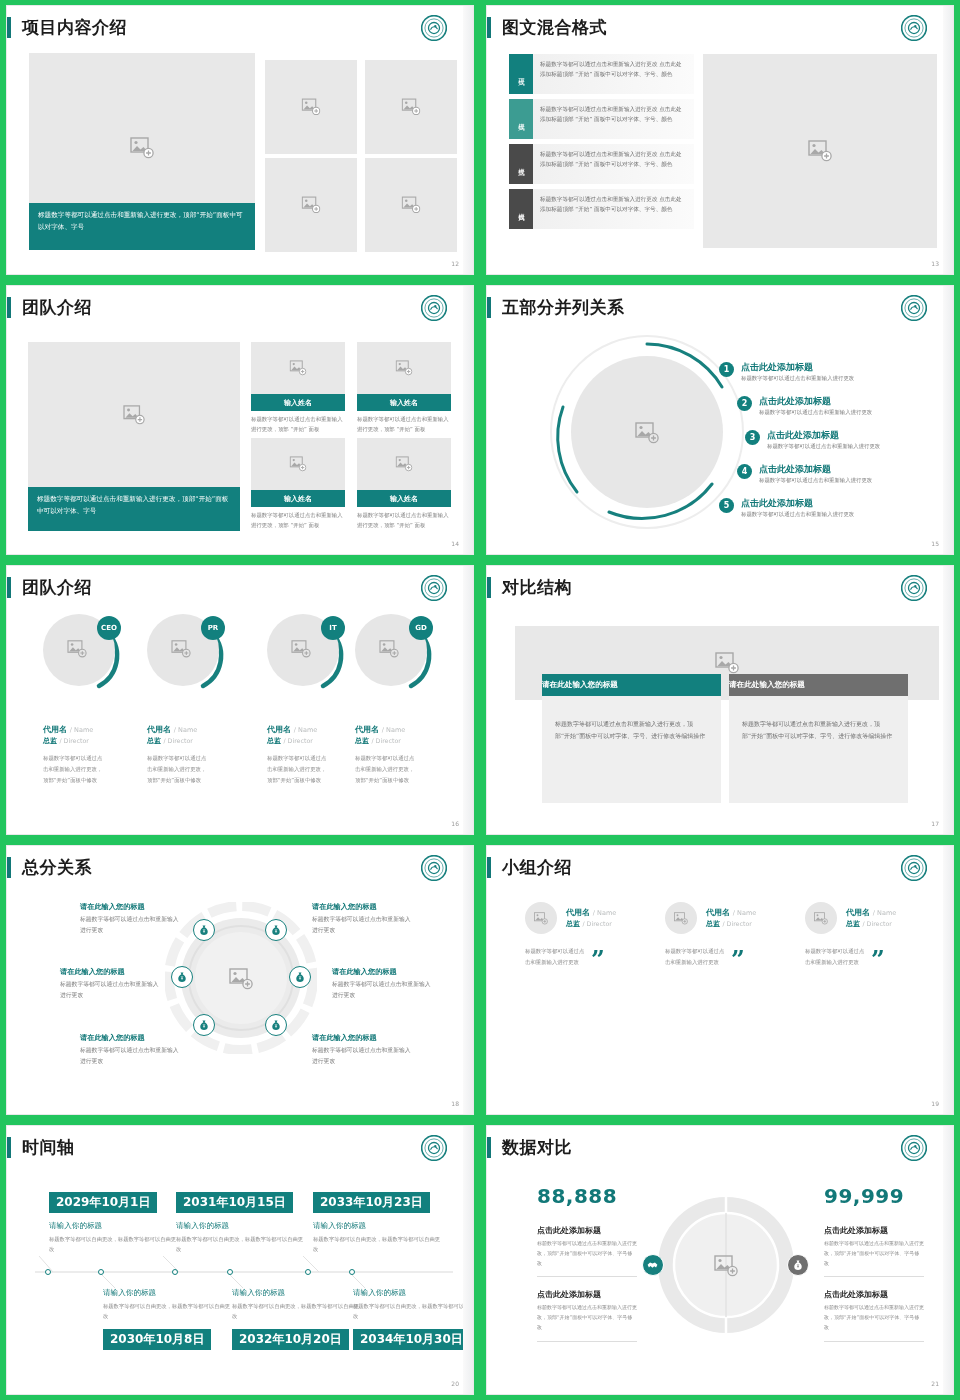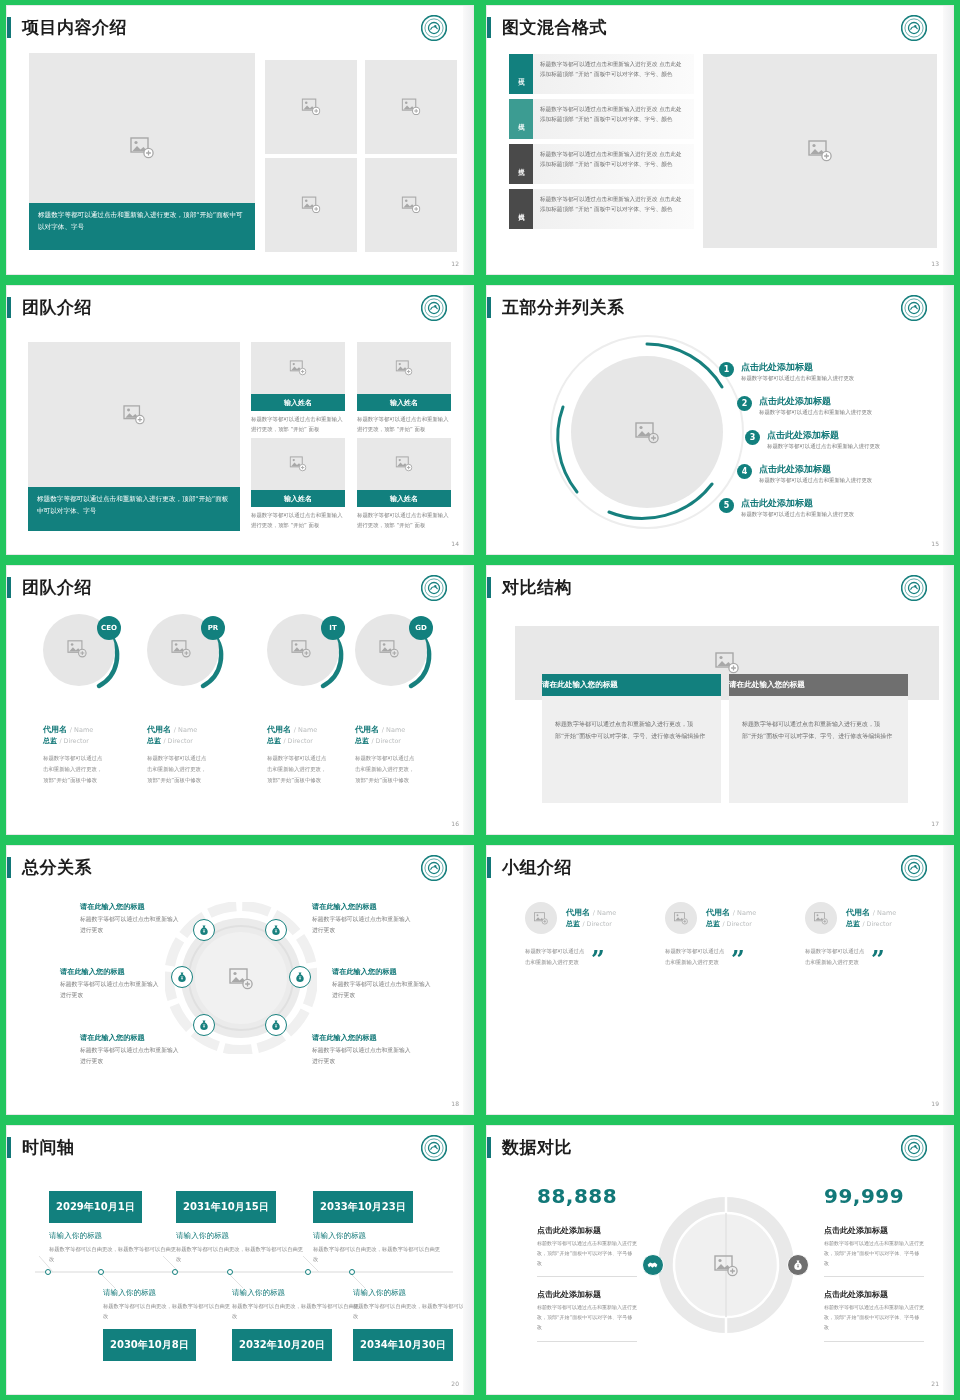--- a/index.html
+++ b/index.html
@@ -66,21 +66,21 @@
   
   .sumT { font-size:7.2px; font-weight:bold; color:#127878; line-height:1.3; }
   .sumS { font-size:5.8px; color:#7d7d7d; line-height:1.85; margin-top:3px; }
 
   
   .grpTop { position:absolute; top:56px; width:140px; }
   .grpAv { width:32px; height:32px; border-radius:50%; background:#e6e6e6; position:relative; flex:0 0 auto; }
   .quote { font-size:24px; color:#127878; font-weight:bold; line-height:.6; font-family:"DejaVu Serif",serif; }
 
   
-  .tlDate { background:#12807e; color:#fff; font-size:10px; font-weight:bold; padding:9px 7px; display:inline-block; }
+  .tlDate { background:#12807e; color:#fff; font-size:12px; font-weight:bold; padding:2px 7px; display:inline-block; }
   .tlT { font-size:7.6px; font-weight:normal; color:#127878; }
   .tlS { font-size:5.3px; color:#8d8d8d; line-height:1.95; margin-top:2.5px; }
   .tlDot { position:absolute; width:6px; height:6px; border-radius:50%; border:1.1px solid #12807e; background:#fff; }
 
   
   .bigNum { font-size:20px; font-weight:bold; color:#127878; letter-spacing:.5px; }
   .dcT { font-size:8px; font-weight:bold; color:#2b2b2b; }
   .dcS { font-size:5px; color:#8d8d8d; line-height:1.95; margin-top:3px; }
   .dcRule { height:1px; background:#dddddd; margin-top:8px; }
 </style>

